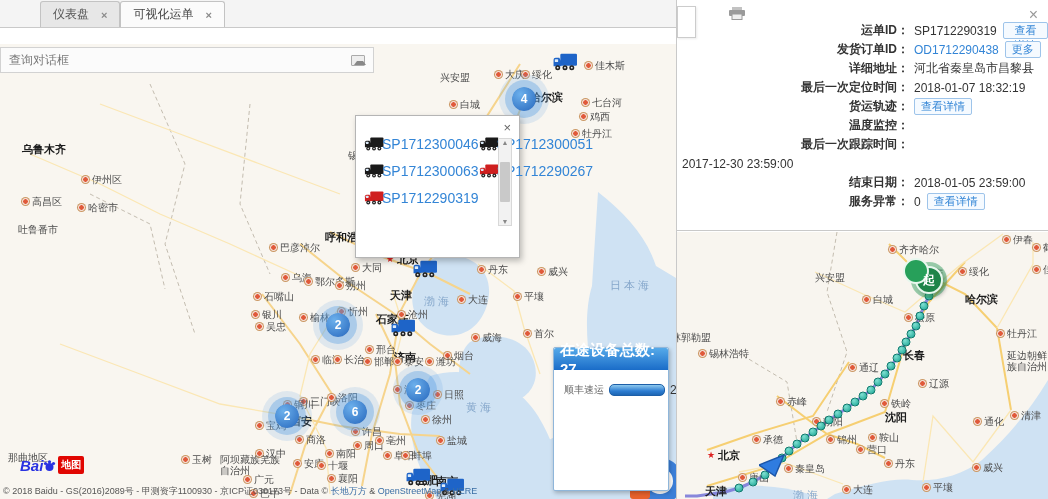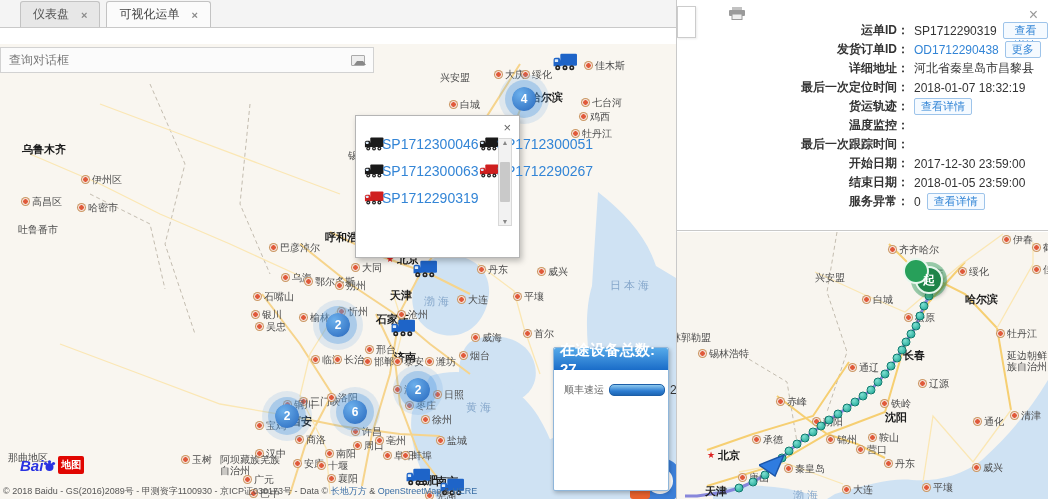--- a/index.html
+++ b/index.html
@@ -1,21 +1,21 @@
 <!DOCTYPE html>
 <html><head>
 <meta charset="utf-8">
 <style>
   html,body{margin:0;padding:0;background:#fff;}
   .app{position:relative;width:1048px;height:499px;overflow:hidden;background:#fff;
        font-family:"Liberation Sans","DejaVu Sans",sans-serif;-webkit-font-smoothing:antialiased;}
   
   .left{position:absolute;left:0;top:0;width:676px;height:499px;border-right:1px solid #c9c9c9;}
   .tabbar{position:absolute;left:0;top:0;width:676px;height:28px;background:#f4f4f4;
-          border-bottom:1px solid #c9c9c9;display:flex;align-items:flex-end;padding-left:20px;gap:6px;box-sizing:border-box;}
+          border-bottom:1px solid #c9c9c9;display:flex;align-items:flex-end;padding-left:40px;gap:0;box-sizing:border-box;}
   .tab{height:25px;border:1px solid #c3c3c3;border-bottom:none;border-radius:3px 3px 0 0;
        display:flex;align-items:center;gap:12px;padding:0 12px;font-size:12px;color:#555;background:#e7e7e7;cursor:pointer;}
   .tab.active{background:#fbfbfb;color:#444;}
   .tab .x{color:#8a8a8a;font-size:11px;font-weight:bold;cursor:pointer;}
   .map{position:absolute;left:0;top:44px;width:676px;height:455px;background:#f9f6f0;overflow:hidden;}
   .map svg.bg{position:absolute;left:0;top:0;}
   .querybar{position:absolute;left:0;top:3px;width:374px;height:26px;background:#fbfbfb;border:1px solid #d2d2d2;
             box-sizing:border-box;display:flex;align-items:center;padding:0 8px;font-size:12px;color:#777;z-index:6;cursor:pointer;}
   .querybar .collapse{margin-left:auto;width:12px;height:9px;border:1px solid #aaa;border-radius:1px;background:#eee;position:relative;}
   .querybar .collapse:after{content:"";position:absolute;left:2px;top:2px;width:6px;height:3px;
@@ -296,21 +296,21 @@
             <span class="ct">石家庄</span>
           </div>
           <div class="city" style="left: 398px; top: 265px;">
             <span class="dot"></span>
             <span class="ct">沧州</span>
           </div>
           <div class="city" style="left: 524px; top: 284px;">
             <span class="dot"></span>
             <span class="ct">首尔</span>
           </div>
-          <div class="city" style="left: 444px; top: 306px; margin-left: 16px;">
+          <div class="city" style="left: 444px; top: 306px;">
             <span class="dot"></span>
             <span class="ct">烟台</span>
           </div>
           <div class="city" style="left: 472px; top: 288px;">
             <span class="dot"></span>
             <span class="ct">威海</span>
           </div>
           <div class="city" style="left: 366px; top: 300px;">
             <span class="dot"></span>
             <span class="ct">邢台</span>
@@ -663,21 +663,20 @@
         </div>
         <div class="drow">
           <span class="dlabel">温度监控：</span>
           <span class="dval"></span>
         </div>
         <div class="drow">
           <span class="dlabel">最后一次跟踪时间：</span>
           <span class="dval"></span>
         </div>
         <div class="drow">
-          <span class="dlabel">开始日期：</span>
           <span class="dval">
             <span>2017-12-30 23:59:00</span>
           </span>
         </div>
         <div class="drow">
           <span class="dlabel">结束日期：</span>
           <span class="dval">
             <span>2018-01-05 23:59:00</span>
           </span>
         </div>

